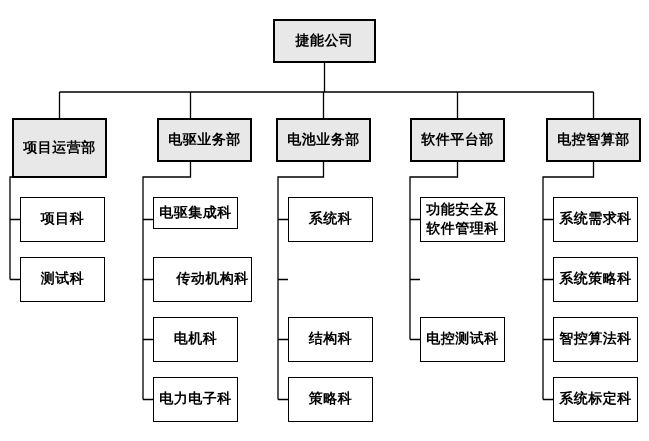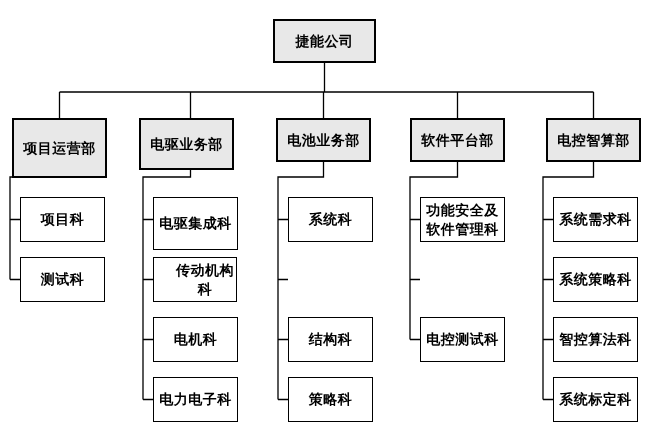--- a/index.html
+++ b/index.html
@@ -1,21 +1,21 @@
 <!DOCTYPE html>
 <html style="--fill-primary: #e8e8e8; --fill-secondary: #ffffff; --border: #000000; --text: #000000; --bg: #ffffff;"><head>
 <meta charset="utf-8">
 <style>
   html, body { margin: 0; padding: 0; background: #ffffff; }
   #chart {
     position: relative;
     width: 649px;
     height: 441px;
     background: var(--bg, #ffffff);
-    font-family: Liberation Sans, sans-serif;
+    font-family: Liberation Mono, monospace;
     overflow: hidden;
   }
   #lines { position: absolute; left: 0; top: 0; width: 649px; height: 441px; }
   .node {
     position: absolute;
     box-sizing: border-box;
     display: flex;
     align-items: center;
     justify-content: center;
     text-align: center;
@@ -41,27 +41,27 @@
     </div>
     <div class="node primary" style="left: 12px; top: 118px; width: 95px; height: 60px;">
       <span>项目运营部</span>
     </div>
     <div class="node secondary" style="left: 20px; top: 197px; width: 85px; height: 45px;">
       <span>项目科</span>
     </div>
     <div class="node secondary" style="left: 20px; top: 257px; width: 85px; height: 45px;">
       <span>测试科</span>
     </div>
-    <div class="node primary" style="left: 139px; top: 118px; width: 95px; height: 52px;">
+    <div class="node primary" style="left: 157px; top: 118px; width: 95px; height: 44px;">
       <span>电驱业务部</span>
     </div>
-    <div class="node secondary" style="left: 153px; top: 197px; width: 85px; height: 53px;">
+    <div class="node secondary" style="left: 153px; top: 197px; width: 85px; height: 32px;">
       <span>电驱集成科</span>
     </div>
-    <div class="node secondary" style="left: 153px; top: 257px; width: 84px; height: 45px; padding-left: 20px;">
+    <div class="node secondary" style="left: 153px; top: 257px; width: 99px; height: 45px; padding-left: 20px;">
       <span>传动机构科</span>
     </div>
     <div class="node secondary" style="left: 153px; top: 317px; width: 85px; height: 45px;">
       <span>电机科</span>
     </div>
     <div class="node secondary" style="left: 153px; top: 377px; width: 85px; height: 45px;">
       <span>电力电子科</span>
     </div>
     <div class="node primary" style="left: 276px; top: 118px; width: 95px; height: 44px;">
       <span>电池业务部</span>

